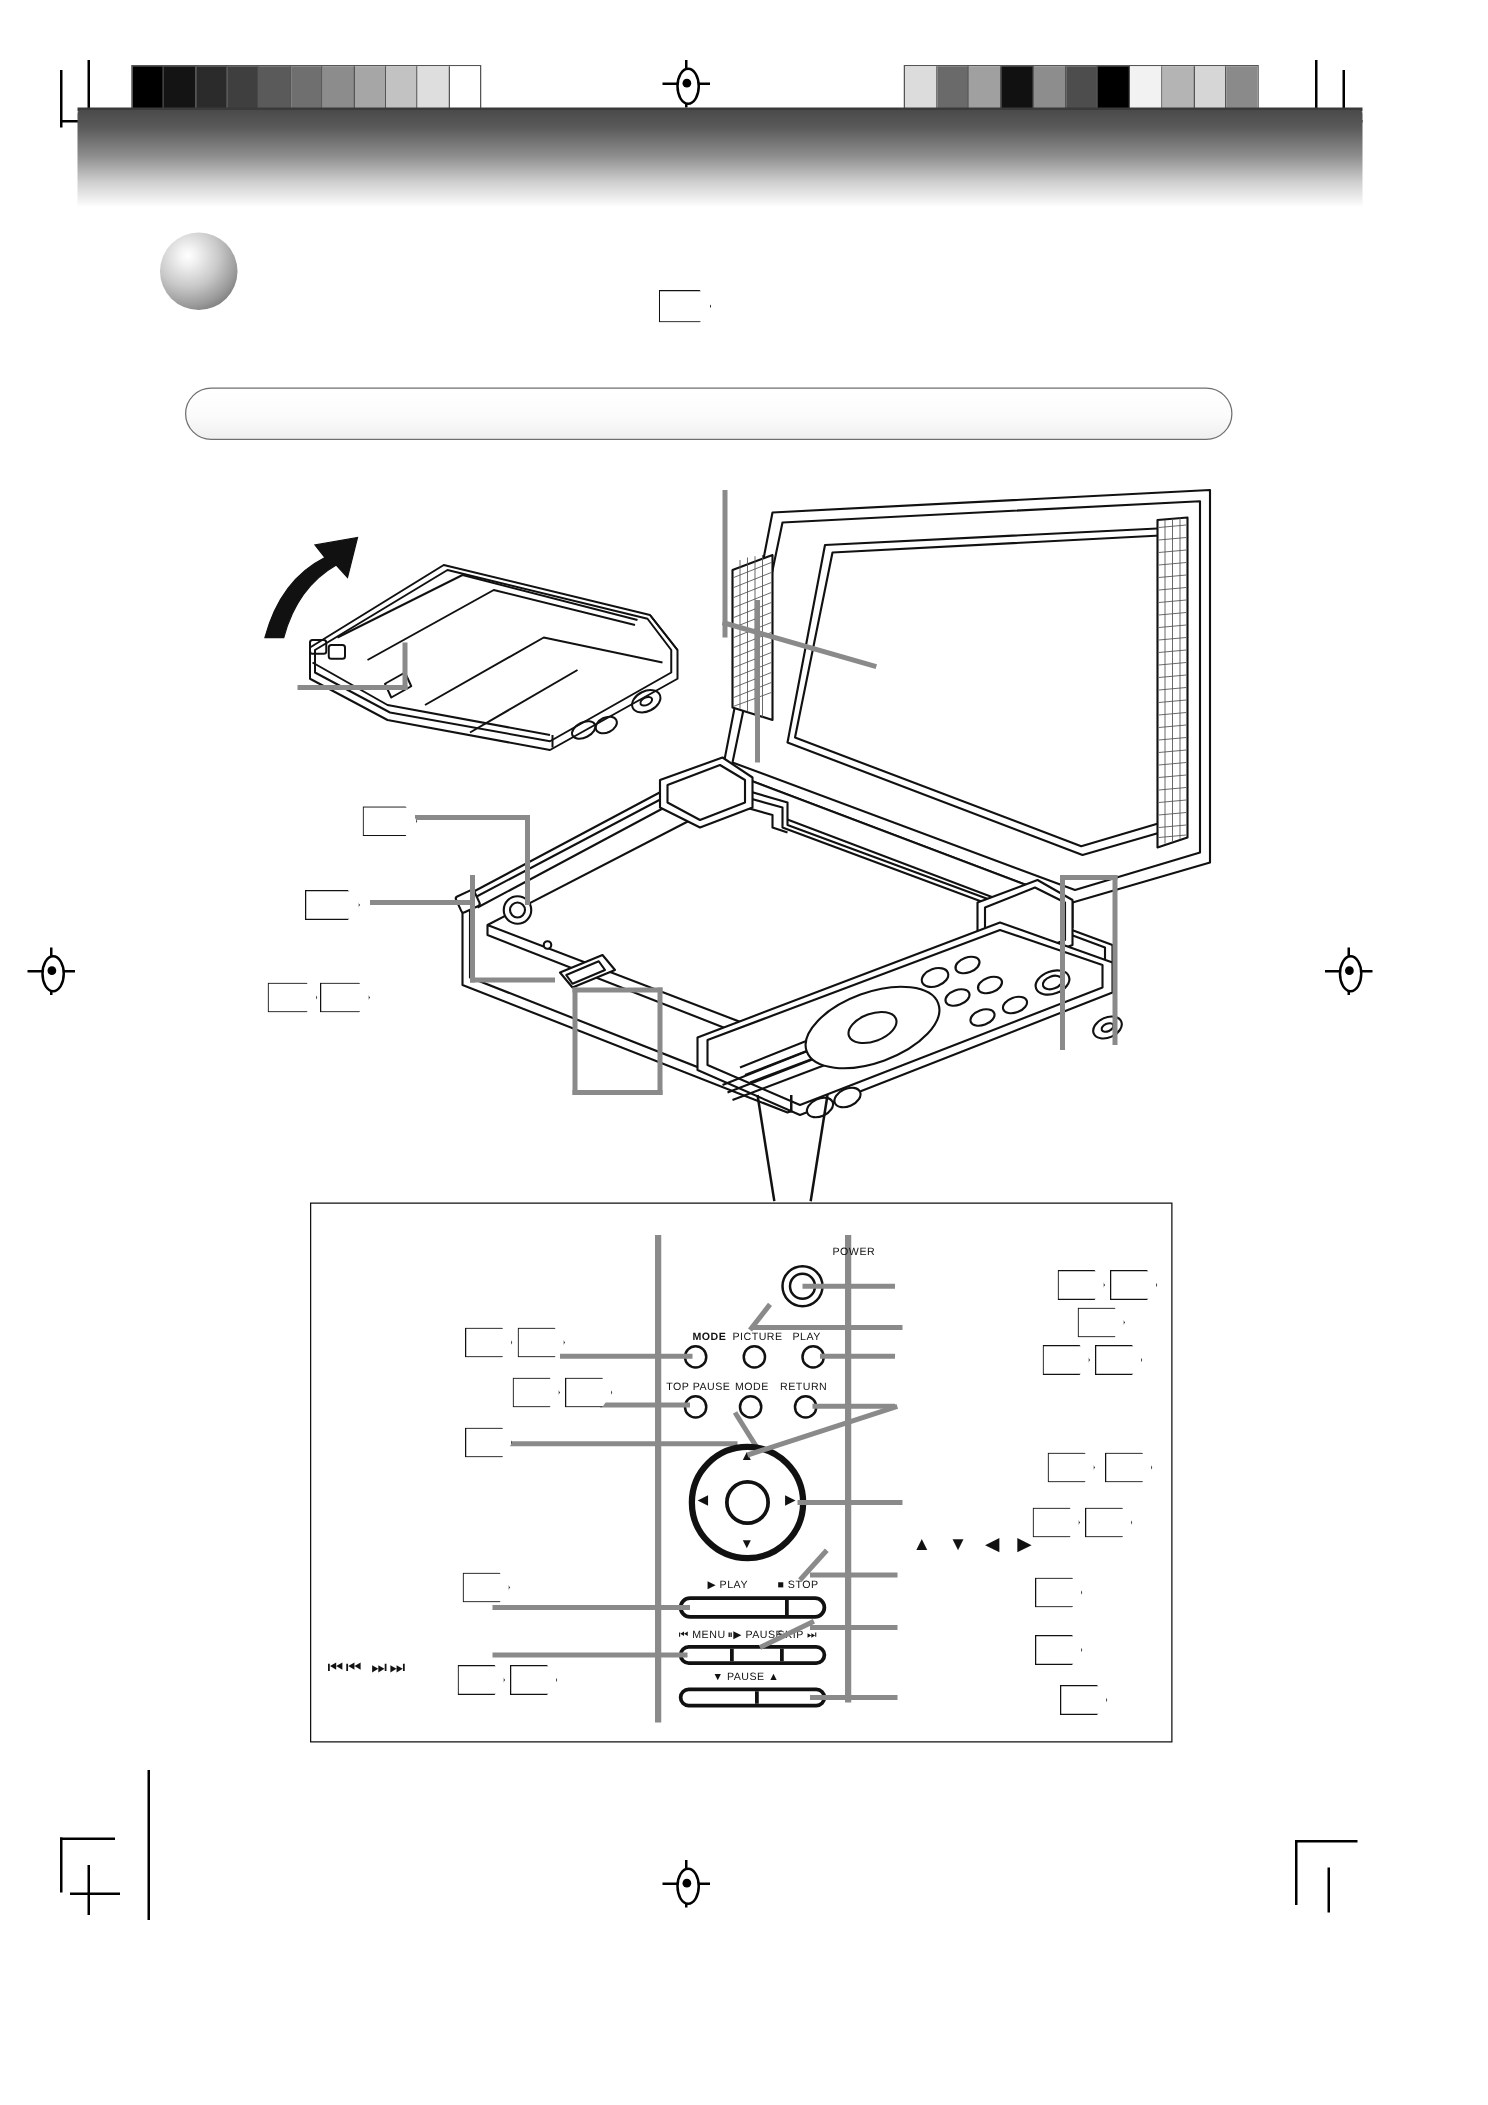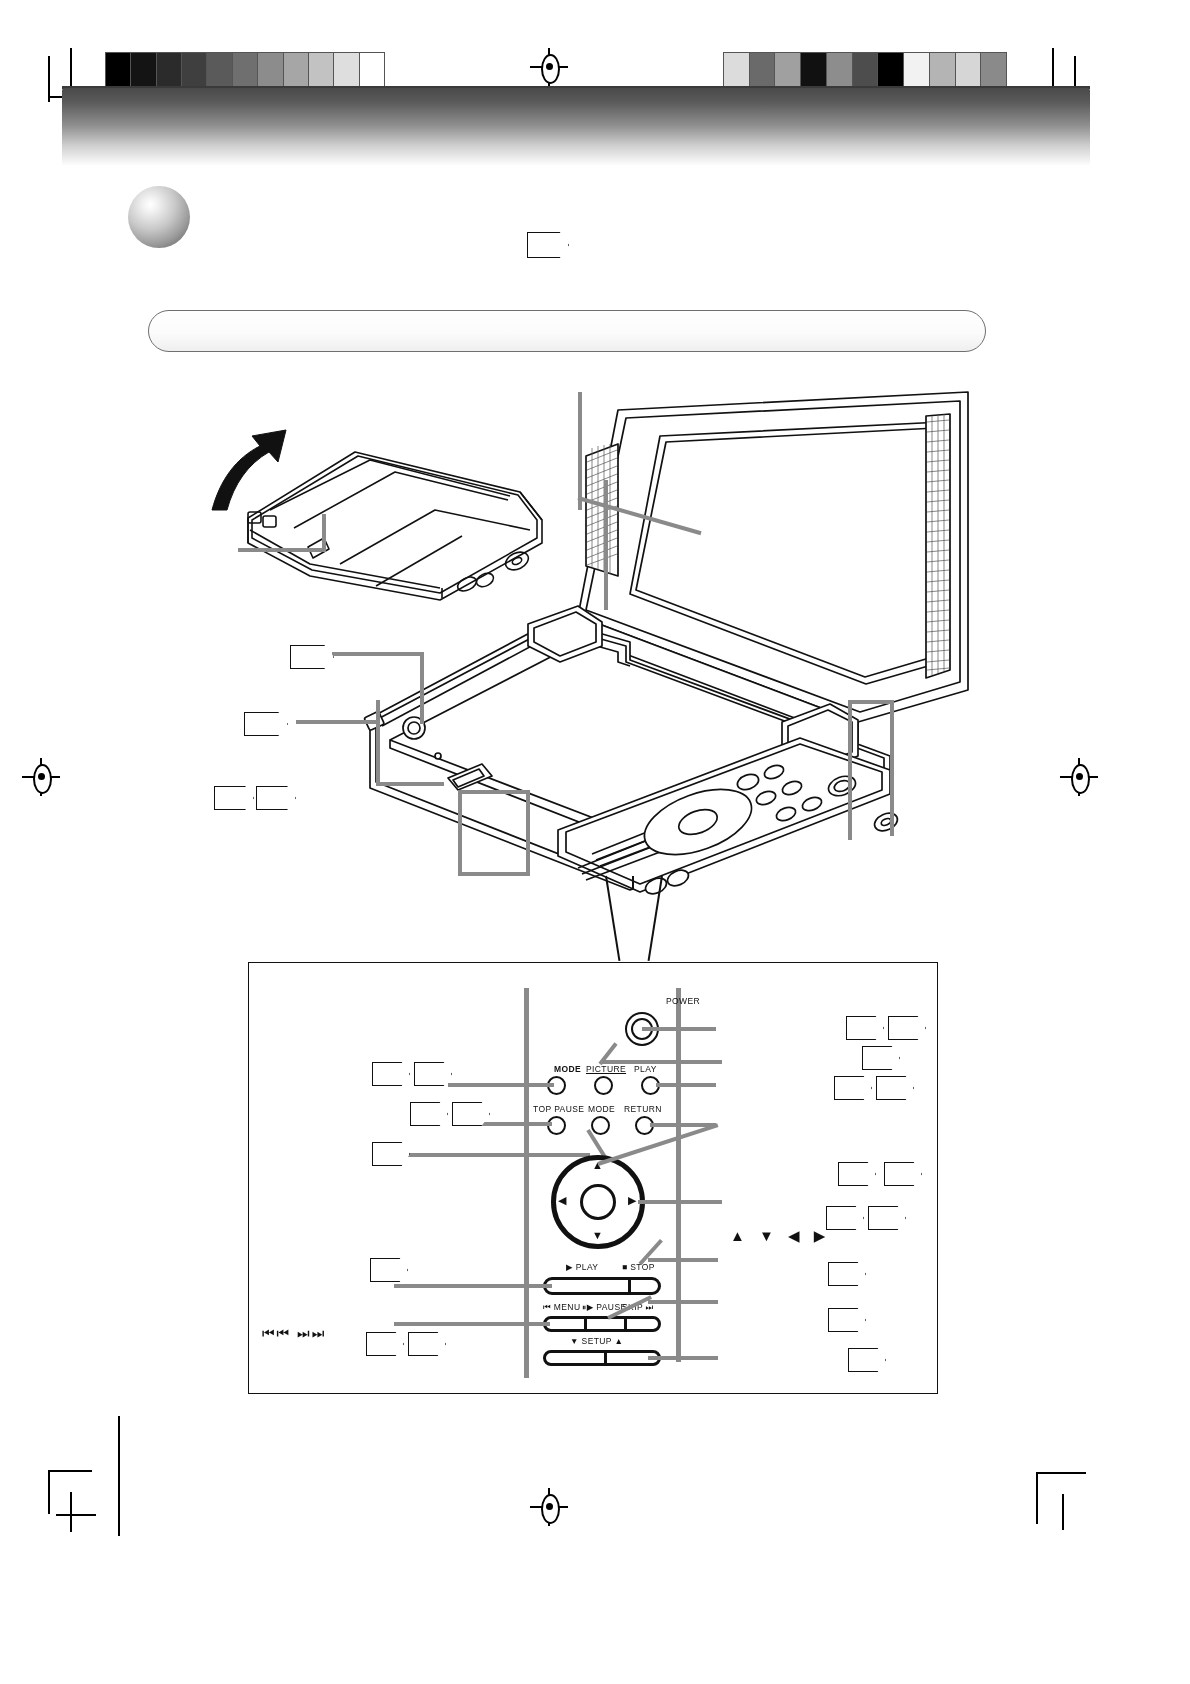--- a/index.html
+++ b/index.html
@@ -336,21 +336,21 @@
 
 <div class="ctl" style="left:626px;top:996px;padding-left:40px;">POWER</div>
 <div class="btn-pow" style="left:625px;top:1012px;width:34px;height:34px;"></div>
 <div class="btn-pow" style="left:631px;top:1018px;width:22px;height:22px;border-width:2px;"></div>
 <div class="lead" style="left:642px;top:1027px;width:74px;height:4px;"></div>
 
 <div class="ctl" style="left:554px;top:1064px;font-weight:bold;">MODE</div>
 <div class="btn-o" style="left:547px;top:1076px;width:19px;height:19px;"></div>
 <div class="lead" style="left:448px;top:1083px;width:106px;height:4px;"></div>
 
-<div class="ctl" style="left:586px;top:1064px;text-decoration:underline;">PICTURE</div>
+<div class="ctl" style="left:586px;top:1064px;">PICTURE</div>
 <div class="btn-o" style="left:594px;top:1076px;width:19px;height:19px;"></div>
 <div class="lead" style="left:602px;top:1060px;width:120px;height:4px;"></div>
 <div class="lead" style="left:600px;top:1062px;width:26px;height:4px;transform:rotate(-52deg);transform-origin:left center;"></div>
 
 <div class="ctl" style="left:634px;top:1064px;">PLAY</div>
 <div class="btn-o" style="left:641px;top:1076px;width:19px;height:19px;"></div>
 <div class="lead" style="left:656px;top:1083px;width:60px;height:4px;"></div>
 
 <div class="ctl" style="left:533px;top:1104px;">TOP PAUSE</div>
 <div class="btn-o" style="left:547px;top:1116px;width:19px;height:19px;"></div>
@@ -388,21 +388,21 @@
 <div class="ctl" style="left:582px;top:1302px;">⏸▶ PAUSE</div>
 <div class="ctl" style="left:622px;top:1302px;">SKIP ⏭</div>
 <div class="pill" style="left:543px;top:1316px;width:118px;height:16px;">
   <div class="div" style="left:38px;"></div>
   <div class="div" style="left:78px;"></div>
 </div>
 <div class="lead" style="left:394px;top:1322px;width:156px;height:4px;"></div>
 <div class="lead" style="left:648px;top:1300px;width:70px;height:4px;"></div>
 <div class="lead" style="left:608px;top:1316px;width:48px;height:4px;transform:rotate(-26deg);transform-origin:left center;"></div>
 
-<div class="ctl" style="left:570px;top:1336px;">▼ SETUP ▲</div>
+<div class="ctl" style="left:570px;top:1336px;">▼ PAUSE ▲</div>
 <div class="pill" style="left:543px;top:1350px;width:118px;height:16px;">
   <div class="div" style="left:58px;"></div>
 </div>
 <div class="lead" style="left:648px;top:1356px;width:70px;height:4px;"></div>
 
 <div class="bigglyph" style="left:730px;top:1228px;">▲ ▼ ◀ ▶</div>
 <div class="bigglyph" style="left:262px;top:1326px;font-size:14px;letter-spacing:2px;">⏮⏮   ⏭⏭</div>
 
 <div id="tags-left">
     <div class="tag" style="left: 290px; top: 645px; width: 44px; height: 24px;">

